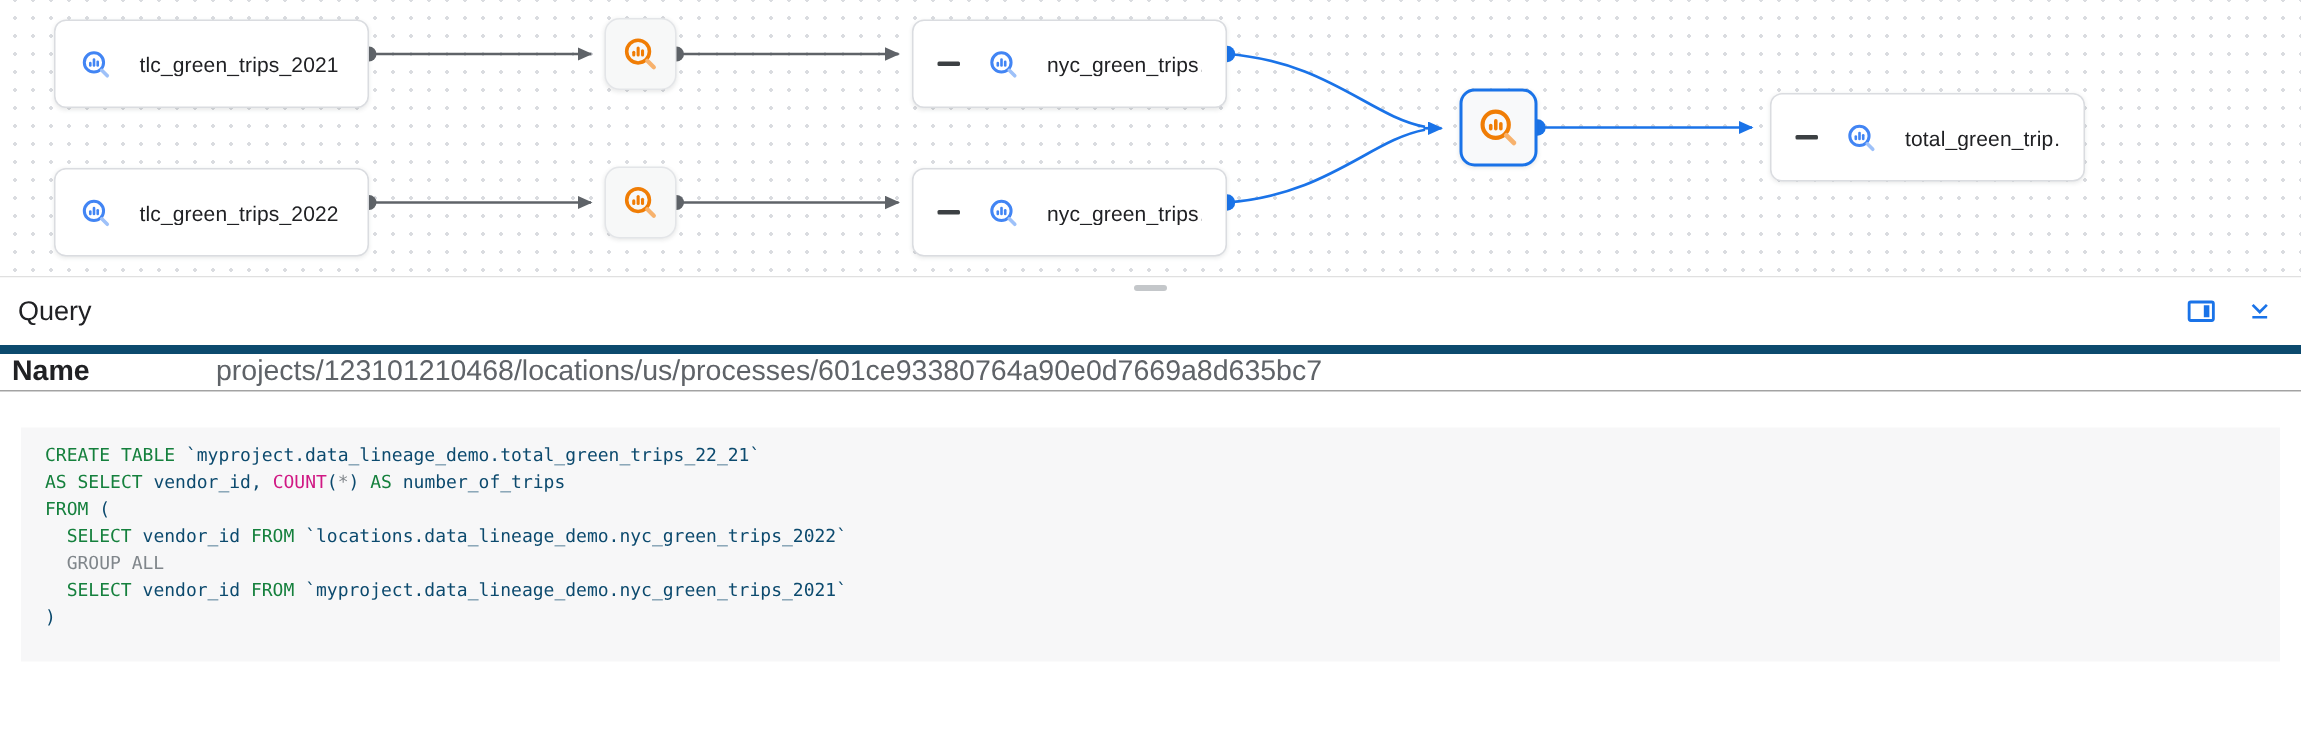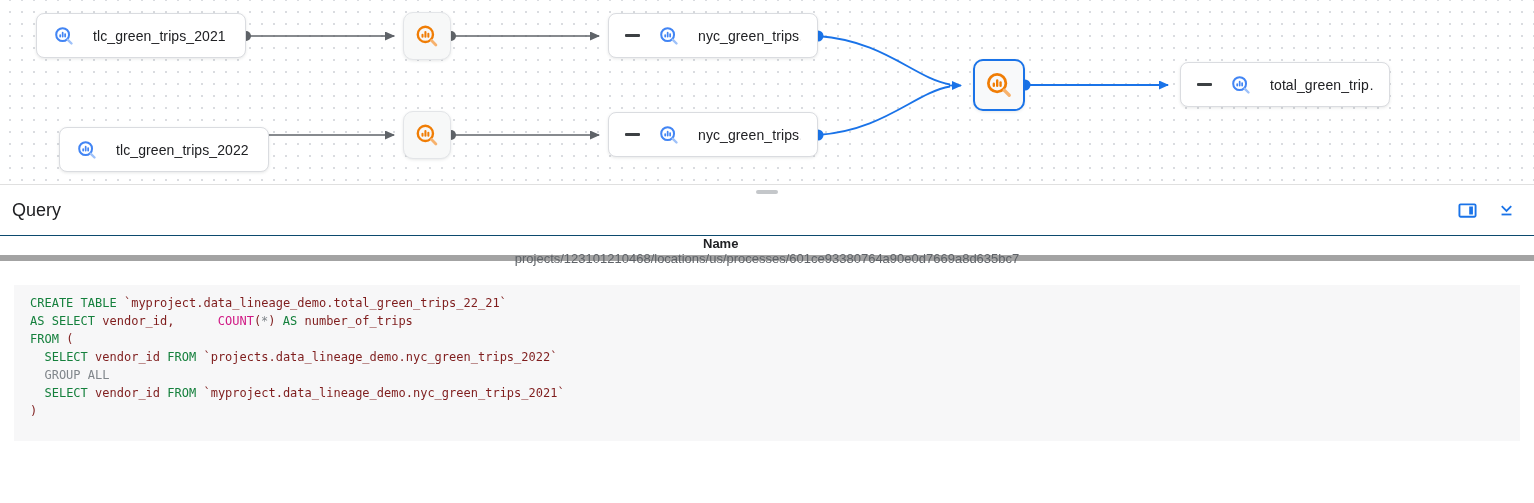--- a/index.html
+++ b/index.html
@@ -11,62 +11,62 @@
     position:relative; width:1534px; height:185px;
     background-color:#fff;
     background-image:radial-gradient(circle, #dadce0 1.1px, transparent 1.1px);
     background-size:12px 12px; background-position:4px 6px;
     border-bottom:1px solid #e0e0e0;
   }
   .edges { position:absolute; left:0; top:0; pointer-events:none; }
   .node { position:absolute; display:flex; align-items:center;
           background:#fff; border:1px solid #dadce0; border-radius:8px;
           box-shadow:0 1px 3px rgba(60,64,67,.12); cursor:pointer; }
-  .table-node { width:210px; height:45px; padding:0 16px; gap:18px; }
+  .table-node { width:210px; height:59px; padding:0 16px; gap:18px; }
   .node-label { font-size:14px; font-weight:500; color:#202124; letter-spacing:.1px;
                 white-space:nowrap; overflow:hidden; }
   .minus-icon { display:inline-block; width:15px; height:2.5px; background:#3c4043;
                 border-radius:1px; flex:none; }
   .process-node { width:48px; height:48px; border-radius:10px; background:#f7f8f8;
                   border:1px solid #e3e5e8; justify-content:center; }
   .process-node.selected { width:52px; height:52px; border:2px solid #1a73e8;
                            background:#f8f9fa; border-radius:10px; }
   .bq-icon { flex:none; display:inline-flex; }
 
   
   .panel { position:relative; width:1534px; height:317px; background:#fff; }
   .drag-handle { position:absolute; top:5px; left:50%; transform:translateX(-50%);
                  width:22px; height:4px; border-radius:2px; background:#c4c7ca; cursor:row-resize; }
   .panel-header { height:51px; display:flex; align-items:center; justify-content:space-between;
-                  padding:0 18px 0 12px; border-bottom:1px solid #0c4a6e; }
+                  padding:0 18px 0 12px; border-bottom:6px solid #0c4a6e; }
   .panel-title { font-size:18px; color:#202124; }
   .panel-actions { display:flex; align-items:center; gap:20px; }
   .icon-btn { display:inline-flex; cursor:pointer; }
 
   .tabs { display:flex; height:34px; border-bottom:1px solid #e8eaed; }
   .tab { display:flex; align-items:center; justify-content:center; padding:0 14px;
          min-width:88px; font-size:13px; font-weight:500; letter-spacing:.4px;
          color:#5f6368; cursor:pointer; position:relative; }
   .tab.active { color:#1a73e8; }
   .tab.active::after { content:""; position:absolute; left:0; right:0; bottom:0;
                        height:3px; background:#1a73e8; }
 
-  .kv-row { display:flex; align-items:center; height:25px; border-bottom:6px solid #a3a3a3;
-            font-size:13px;flex-direction:column; }
+  .kv-row { display:flex; align-items:center; height:25px; border-bottom:1px solid #a3a3a3;
+            font-size:19px; }
   .kv-label { width:144px; padding-left:8px; font-weight:700; color:#202124; flex:none; }
   .kv-value { color:#5f6368; white-space:nowrap; }
 
   .sql-block { margin:24px 14px 0 14px; height:156px; background:#f7f7f8;
                padding:9px 16px; overflow:hidden;
                font-family:"DejaVu Sans Mono", monospace; font-size:12px; line-height:18px; }
   .sql-line { white-space:pre; }
   .tok-kw { color:#15803d; }
-  .tok-fn { color:#d01884;margin-left:36px; }
+  .tok-fn { color:#d01884; }
   .tok-gr { color:#80868b; }
-  .tok-pl { color:#7f1d1d; }
+  .tok-pl { color:#0c4a6e; }
 </style>
 </head>
 <body>
 
 <div class="graph">
 
   <svg class="edges" width="1534" height="185">
     <defs>
       <marker id="ag" markerUnits="userSpaceOnUse" markerWidth="12" markerHeight="11" refX="9" refY="4.5" orient="auto">
         <path d="M0,0 L10,4.5 L0,9 Z" fill="#5f6368"></path>
@@ -101,21 +101,21 @@
         <circle cx="10.5" cy="10.5" r="7" fill="none" stroke="#4285f4" stroke-width="2.2"></circle>
         <path d="M16.2 16.2 L20.2 20.2" stroke="#9ec1f9" stroke-width="2.6" stroke-linecap="round"></path>
         <rect x="6.9" y="10" width="1.9" height="3.6" rx="0.95" fill="#4285f4"></rect>
         <rect x="9.6" y="7.4" width="1.9" height="6.2" rx="0.95" fill="#4285f4"></rect>
         <rect x="12.3" y="9" width="1.9" height="4.6" rx="0.95" fill="#4285f4"></rect>
       </svg>
     </span>
     <span class="node-label">tlc_green_trips_2021</span>
   </div>
 
-  <div class="node table-node" style="left:36px; top:127px;margin-left:23px;">
+  <div class="node table-node" style="left:36px; top:112px;">
     <span class="bq-icon">
       <svg width="22" height="22" viewBox="0 0 24 24">
         <circle cx="10.5" cy="10.5" r="7" fill="none" stroke="#4285f4" stroke-width="2.2"></circle>
         <path d="M16.2 16.2 L20.2 20.2" stroke="#9ec1f9" stroke-width="2.6" stroke-linecap="round"></path>
         <rect x="6.9" y="10" width="1.9" height="3.6" rx="0.95" fill="#4285f4"></rect>
         <rect x="9.6" y="7.4" width="1.9" height="6.2" rx="0.95" fill="#4285f4"></rect>
         <rect x="12.3" y="9" width="1.9" height="4.6" rx="0.95" fill="#4285f4"></rect>
       </svg>
     </span>
     <span class="node-label">tlc_green_trips_2022</span>
@@ -224,18 +224,18 @@
 
   <div class="kv-row">
     <span class="kv-label">Name</span>
     <span class="kv-value">projects/123101210468/locations/us/processes/601ce93380764a90e0d7669a8d635bc7</span>
   </div>
 
   <div class="sql-block">
       <div class="sql-line"><span class="tok-kw">CREATE</span><span class="tok-pl"> </span><span class="tok-kw">TABLE</span><span class="tok-pl"> `myproject.data_lineage_demo.total_green_trips_22_21`</span></div>
       <div class="sql-line"><span class="tok-kw">AS</span><span class="tok-pl"> </span><span class="tok-kw">SELECT</span><span class="tok-pl"> vendor_id, </span><span class="tok-fn">COUNT</span><span class="tok-pl">(</span><span class="tok-gr">*</span><span class="tok-pl">) </span><span class="tok-kw">AS</span><span class="tok-pl"> number_of_trips</span></div>
       <div class="sql-line"><span class="tok-kw">FROM</span><span class="tok-pl"> (</span></div>
-      <div class="sql-line"><span class="tok-pl">  </span><span class="tok-kw">SELECT</span><span class="tok-pl"> vendor_id </span><span class="tok-kw">FROM</span><span class="tok-pl"> `projects.data_lineage_demo.nyc_green_trips_2022`</span></div>
+      <div class="sql-line"><span class="tok-pl">  </span><span class="tok-kw">SELECT</span><span class="tok-pl"> vendor_id </span><span class="tok-kw">FROM</span><span class="tok-pl"> `locations.data_lineage_demo.nyc_green_trips_2022`</span></div>
       <div class="sql-line"><span class="tok-gr">  GROUP ALL</span></div>
       <div class="sql-line"><span class="tok-pl">  </span><span class="tok-kw">SELECT</span><span class="tok-pl"> vendor_id </span><span class="tok-kw">FROM</span><span class="tok-pl"> `myproject.data_lineage_demo.nyc_green_trips_2021`</span></div>
       <div class="sql-line"><span class="tok-pl">)</span></div>
     </div>
 </div>
 
 </body></html>

